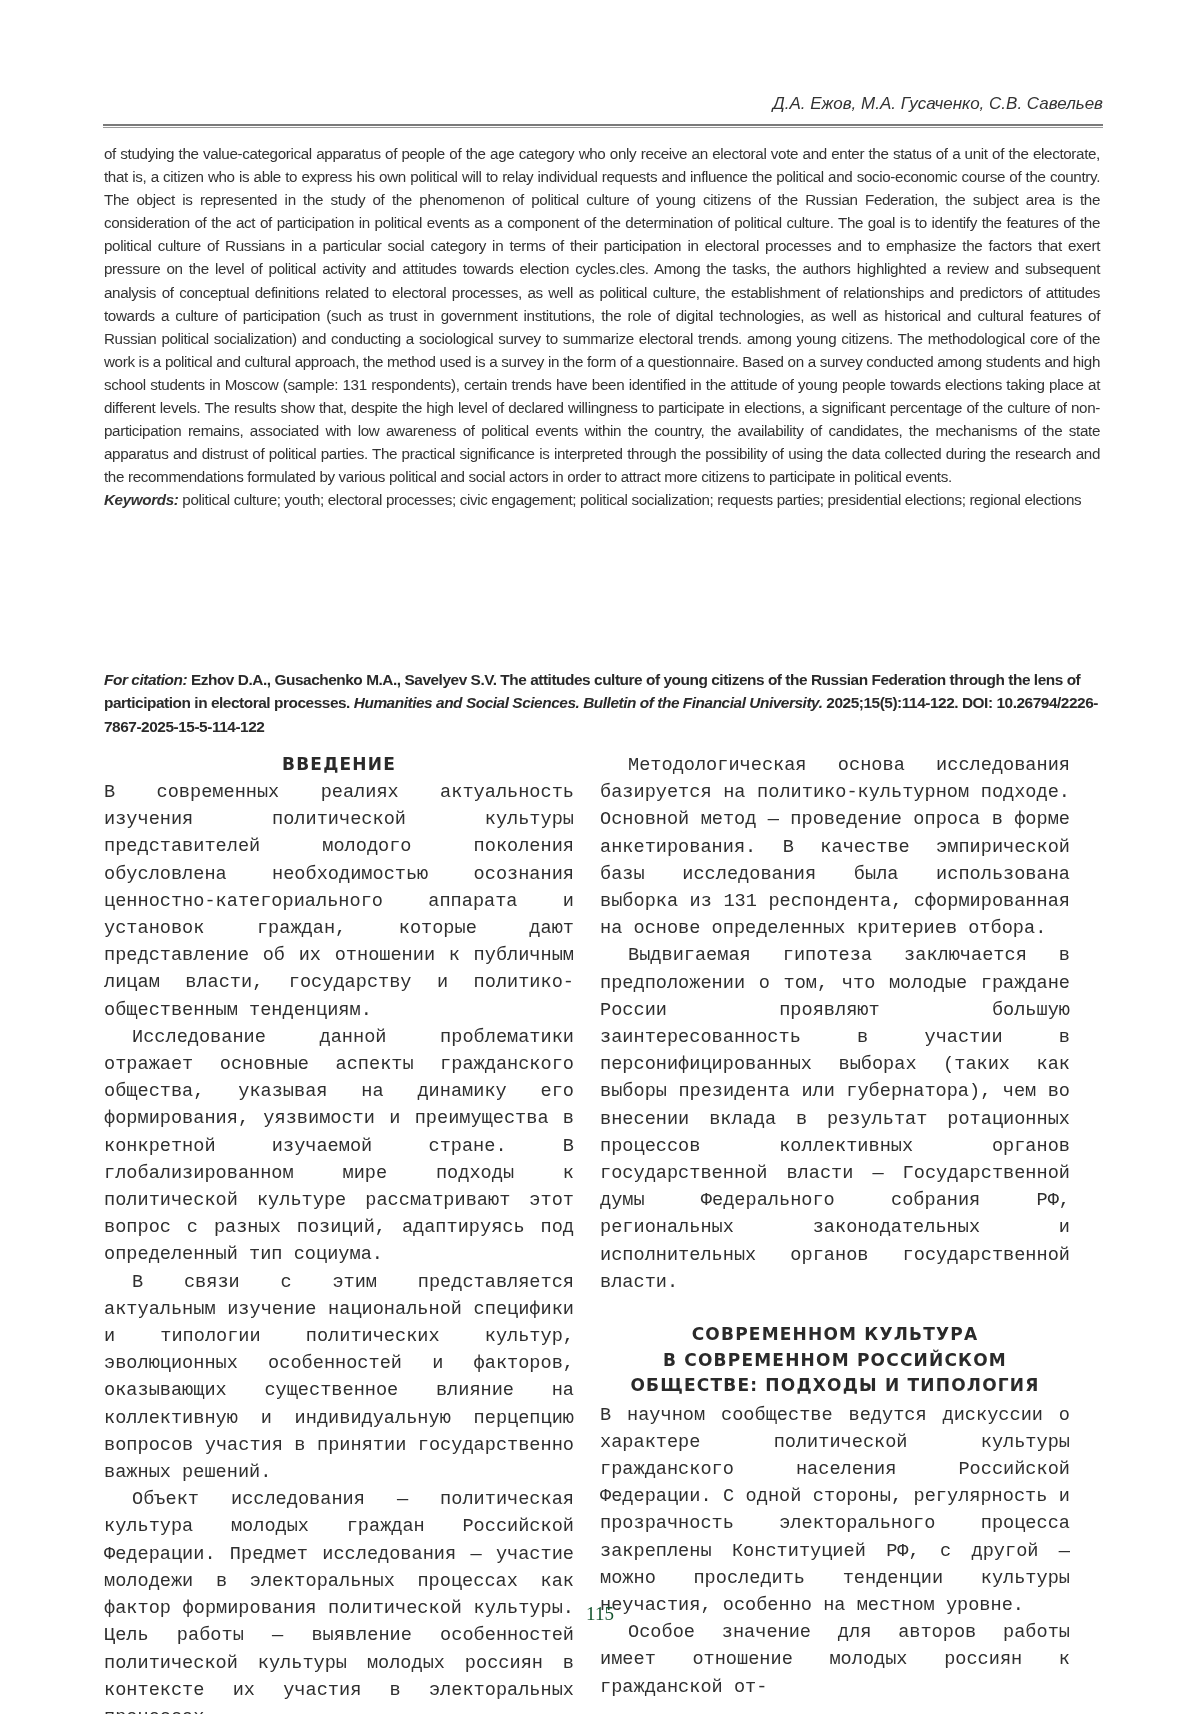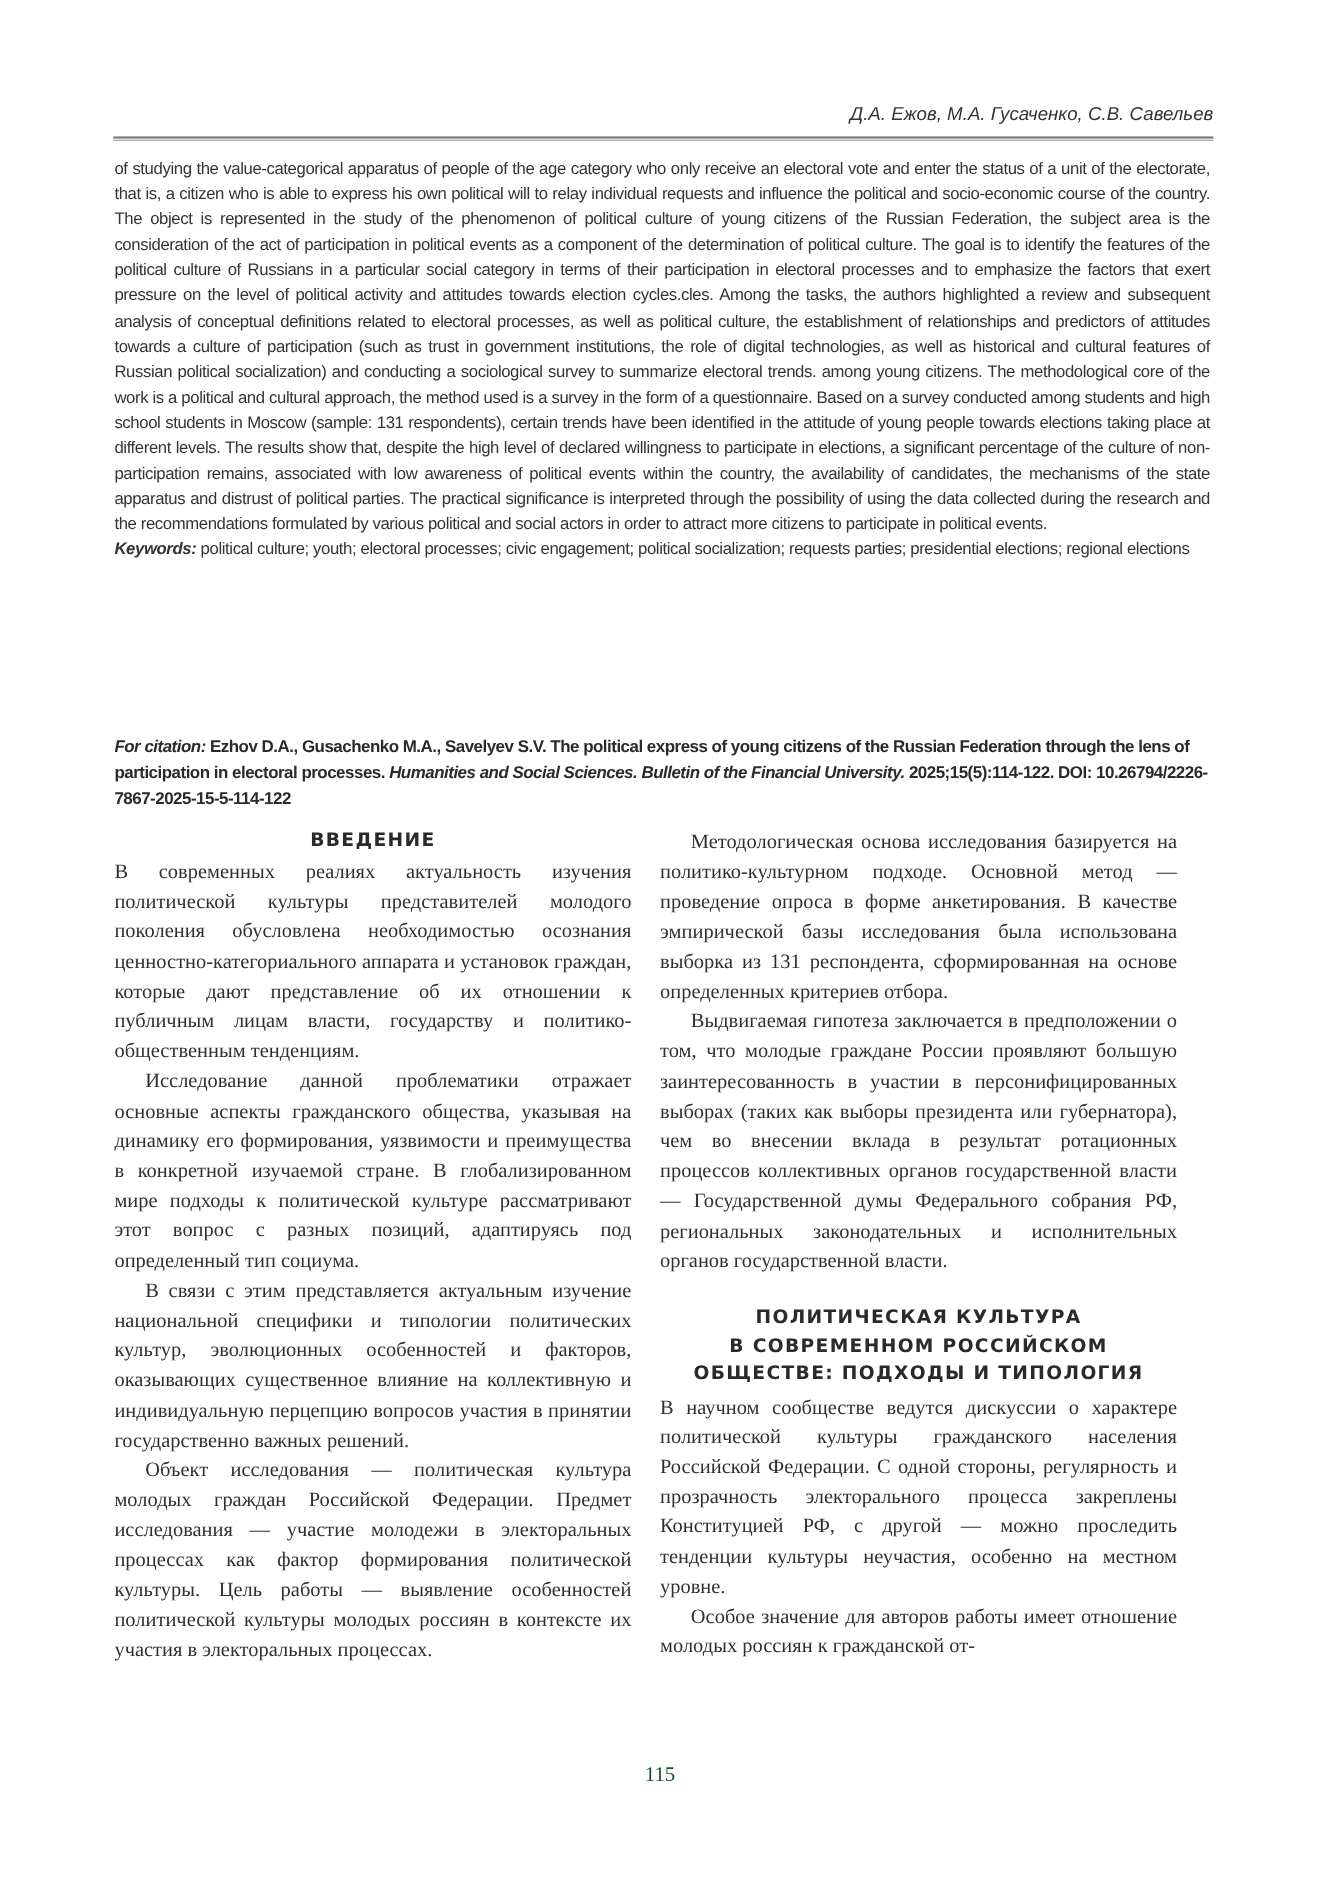--- a/index.html
+++ b/index.html
@@ -32,21 +32,21 @@
   .citation .lbl { font-style: italic; }
   .citation .jr { font-style: italic; }
 
   .col {
     position: absolute; top: 752px; width: 470px;
     font-family: "Liberation Serif", serif; font-size: 18.6px; line-height: 27.2px;
     color: #2f2f2f; text-align: justify;
   }
   .col-left { left: 104px; }
   .col-right { left: 600px; }
-  .col p { margin: 0; }
+  .col p { margin: 0; font-family: Liberation Mono, monospace; }
   .col p.indent { text-indent: 28px; }
   .section-title {
     font-family: "DejaVu Sans", sans-serif; font-weight: bold; font-size: 17px;
     letter-spacing: 1.2px; text-align: center; line-height: 24px; color: #2a2a2a;
     margin: 0 0 3px 0;
   }
   .section-title.second { margin-top: 26px; line-height: 25.5px; }
 
   .page-number {
     position: absolute; left: 0; width: 1200px; top: 1603px; text-align: center;
@@ -60,36 +60,36 @@
 
   <div class="running-head">Д.А. Ежов, М.А. Гусаченко, С.В. Савельев</div>
   <div class="head-rule"></div>
 
   <div class="abstract">
     <p>of studying the value-categorical apparatus of people of the age category who only receive an electoral vote and enter the status of a unit of the electorate, that is, a citizen who is able to express his own political will to relay individual requests and influence the political and socio-economic course of the country. The object is represented in the study of the phenomenon of political culture of young citizens of the Russian Federation, the subject area is the consideration of the act of participation in political events as a component of the determination of political culture. The goal is to identify the features of the political culture of Russians in a particular social category in terms of their participation in electoral processes and to emphasize the factors that exert pressure on the level of political activity and attitudes towards election cycles.cles. Among the tasks, the authors highlighted a review and subsequent analysis of conceptual definitions related to electoral processes, as well as political culture, the establishment of relationships and predictors of attitudes towards a culture of participation (such as trust in government institutions, the role of digital technologies, as well as historical and cultural features of Russian political socialization) and conducting a sociological survey to summarize electoral trends. among young citizens. The methodological core of the work is a political and cultural approach, the method used is a survey in the form of a questionnaire. Based on a survey conducted among students and high school students in Moscow (sample: 131 respondents), certain trends have been identified in the attitude of young people towards elections taking place at different levels. The results show that, despite the high level of declared willingness to participate in elections, a significant percentage of the culture of non-participation remains, associated with low awareness of political events within the country, the availability of candidates, the mechanisms of the state apparatus and distrust of political parties. The practical significance is interpreted through the possibility of using the data collected during the research and the recommendations formulated by various political and social actors in order to attract more citizens to participate in political events.</p>
     <p><span class="kw-label">Keywords:</span><span> political culture; youth; electoral processes; civic engagement; political socialization; requests parties; presidential elections; regional elections</span></p>
   </div>
 
   <div class="citation">
-    <span class="lbl">For citation:</span><span> Ezhov D.A., Gusachenko M.A., Savelyev S.V. The political express of young citizens of the Russian Federation through the lens of participation in electoral processes. </span><span class="jr">Humanities and Social Sciences. Bulletin of the Financial University.</span><span> 2025;15(5):114-122. DOI: 10.26794/2226-7867-2025-15-5-114-122</span>
+    <span class="lbl">For citation:</span><span> Ezhov D.A., Gusachenko M.A., Savelyev S.V. The attitudes culture of young citizens of the Russian Federation through the lens of participation in electoral processes. </span><span class="jr">Humanities and Social Sciences. Bulletin of the Financial University.</span><span> 2025;15(5):114-122. DOI: 10.26794/2226-7867-2025-15-5-114-122</span>
   </div>
 
   <div class="col col-left">
     <div class="section-title">ВВЕДЕНИЕ</div>
     <p>В современных реалиях актуальность изучения политической культуры представителей молодого поколения обусловлена необходимостью осознания ценностно-категориального аппарата и установок граждан, которые дают представление об их отношении к публичным лицам власти, государству и политико-общественным тенденциям.</p>
     <p class="indent">Исследование данной проблематики отражает основные аспекты гражданского общества, указывая на динамику его формирования, уязвимости и преимущества в конкретной изучаемой стране. В глобализированном мире подходы к политической культуре рассматривают этот вопрос с разных позиций, адаптируясь под определенный тип социума.</p>
     <p class="indent">В связи с этим представляется актуальным изучение национальной специфики и типологии политических культур, эволюционных особенностей и факторов, оказывающих существенное влияние на коллективную и индивидуальную перцепцию вопросов участия в принятии государственно важных решений.</p>
     <p class="indent">Объект исследования — политическая культура молодых граждан Российской Федерации. Предмет исследования — участие молодежи в электоральных процессах как фактор формирования политической культуры. Цель работы — выявление особенностей политической культуры молодых россиян в контексте их участия в электоральных процессах.</p>
   </div>
 
   <div class="col col-right">
     <p class="indent">Методологическая основа исследования базируется на политико-культурном подходе. Основной метод — проведение опроса в форме анкетирования. В качестве эмпирической базы исследования была использована выборка из 131 респондента, сформированная на основе определенных критериев отбора.</p>
     <p class="indent">Выдвигаемая гипотеза заключается в предположении о том, что молодые граждане России проявляют большую заинтересованность в участии в персонифицированных выборах (таких как выборы президента или губернатора), чем во внесении вклада в результат ротационных процессов коллективных органов государственной власти — Государственной думы Федерального собрания РФ, региональных законодательных и исполнительных органов государственной власти.</p>
     <div class="section-title second">
-      <div>ПОЛИТИЧЕСКАЯ КУЛЬТУРА</div>
+      <div>СОВРЕМЕННОМ КУЛЬТУРА</div>
       <div>В СОВРЕМЕННОМ РОССИЙСКОМ</div>
       <div>ОБЩЕСТВЕ: ПОДХОДЫ И ТИПОЛОГИЯ</div>
     </div>
     <p>В научном сообществе ведутся дискуссии о характере политической культуры гражданского населения Российской Федерации. С одной стороны, регулярность и прозрачность электорального процесса закреплены Конституцией РФ, с другой — можно проследить тенденции культуры неучастия, особенно на местном уровне.</p>
     <p class="indent">Особое значение для авторов работы имеет отношение молодых россиян к гражданской от-</p>
   </div>
 
   <div class="page-number">115</div>
 </div>
 

